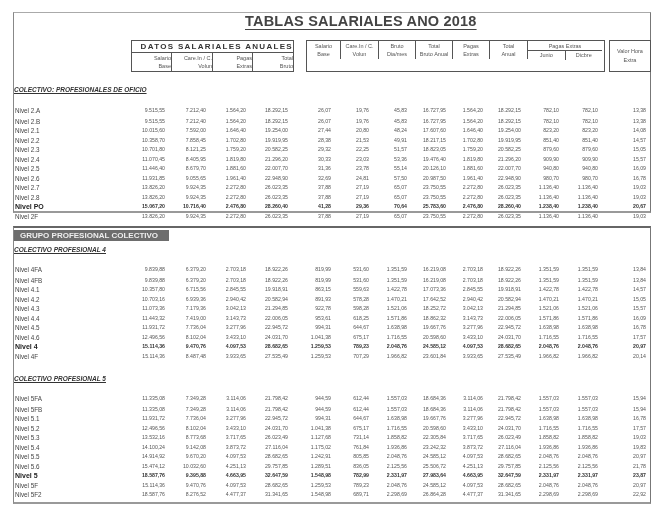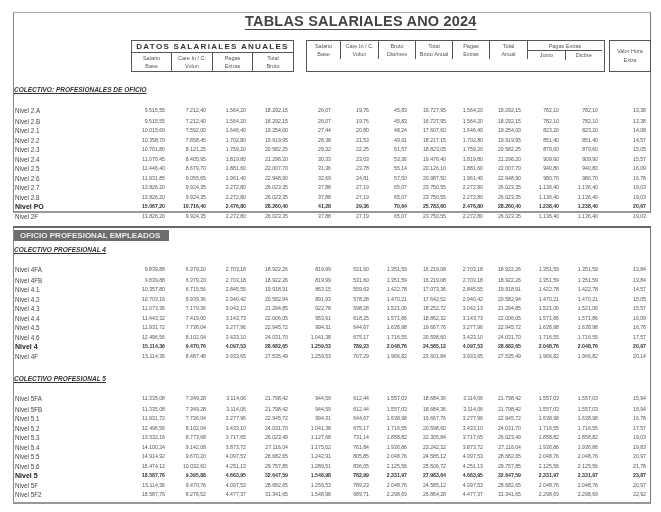--- a/index.html
+++ b/index.html
@@ -25,23 +25,23 @@
   .row.bold .lbl { font-weight:bold; font-size:7px; color:#222; }
   .row.bold .v { font-weight:bold; color:#333; }
   .row .v { position:absolute; text-align:right; width:40px; }
 </style>
 </head>
 <body>
 
 <div id="frame1" class="frame"></div>
 <div id="frame2" class="frame"></div>
 
-<div class="title">TABLAS SALARIALES ANO 2024</div>
-
-<div class="hdrbox" style="left:131px;top:40px;width:161px;height:30px;">
+<div class="title">TABLAS SALARIALES ANO 2018</div>
+
+<div class="hdrbox" style="left:131px;top:40px;width:161px;height:30px;text-align:right;">
   <div class="big">DATOS SALARIALES ANUALES</div>
   <div class="cols">
     <div class="col" style="width:40px">
         <div>Salario</div>
         <div>Base</div>
       </div>
     <div class="col" style="width:41px">
         <div>Care.In / C.</div>
         <div>Volun</div>
       </div>
@@ -91,21 +91,21 @@
     </div>
   </div>
 </div>
 
 <div class="hdrbox" style="left:609px;top:40px;width:40px;height:30px;display:flex;flex-direction:column;justify-content:center;line-height:9px;">
   <div>Valor Hora</div>
   <div>Extra</div>
 </div>
 
 <div class="sect" style="left:14px;top:86px;">COLECTIVO: PROFESIONALES DE OFICIO</div>
-<div class="grupo">OFICIO PROFESIONAL EMPLEADOS</div>
+<div class="grupo">GRUPO PROFESIONAL COLECTIVO</div>
 <div class="sect" style="left:14px;top:246px;">COLECTIVO PROFESIONAL 4</div>
 <div class="sect" style="left:14px;top:375px;">COLECTIVO PROFESIONAL 5</div>
 
 <div id="rows">
     <div class="row" style="top: 105.5px; width: 640px;">
       <span class="lbl">Nivel 2.A</span>
       <span class="v" style="left: 110px;">9.515,55</span>
       <span class="v" style="left: 151px;">7.212,40</span>
       <span class="v" style="left: 191px;">1.564,20</span>
       <span class="v" style="left: 233px;">18.292,15</span>

